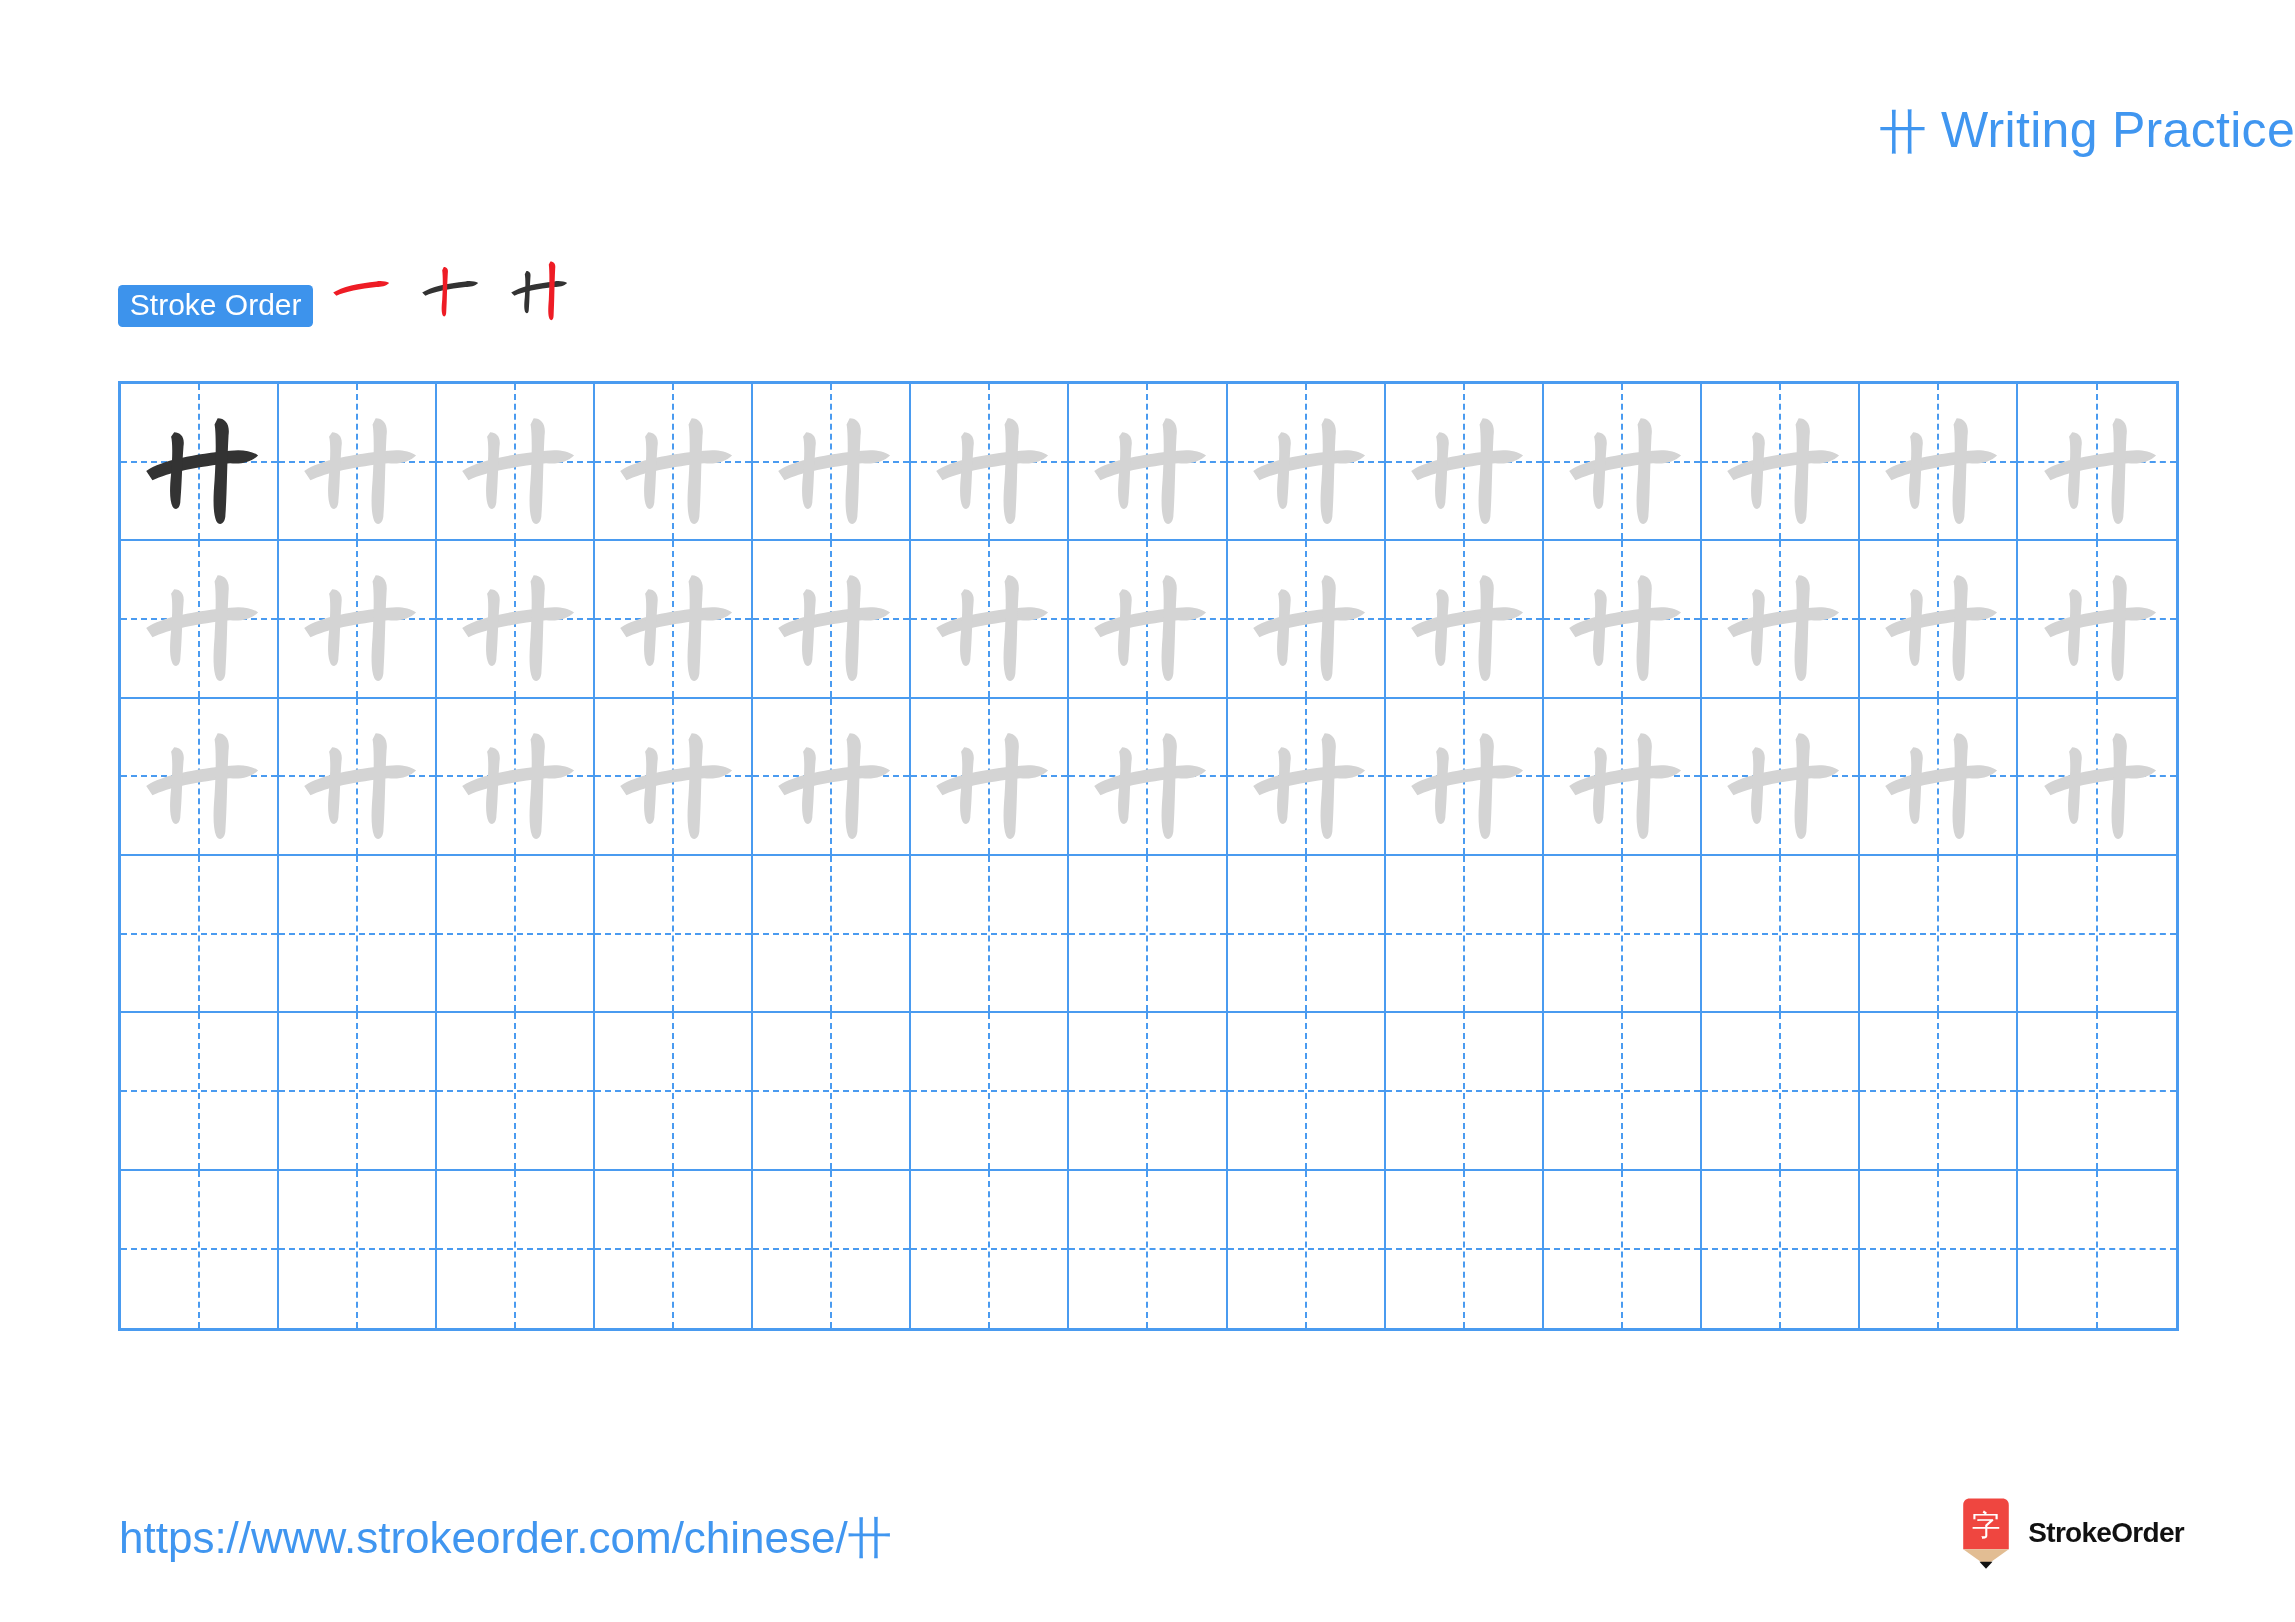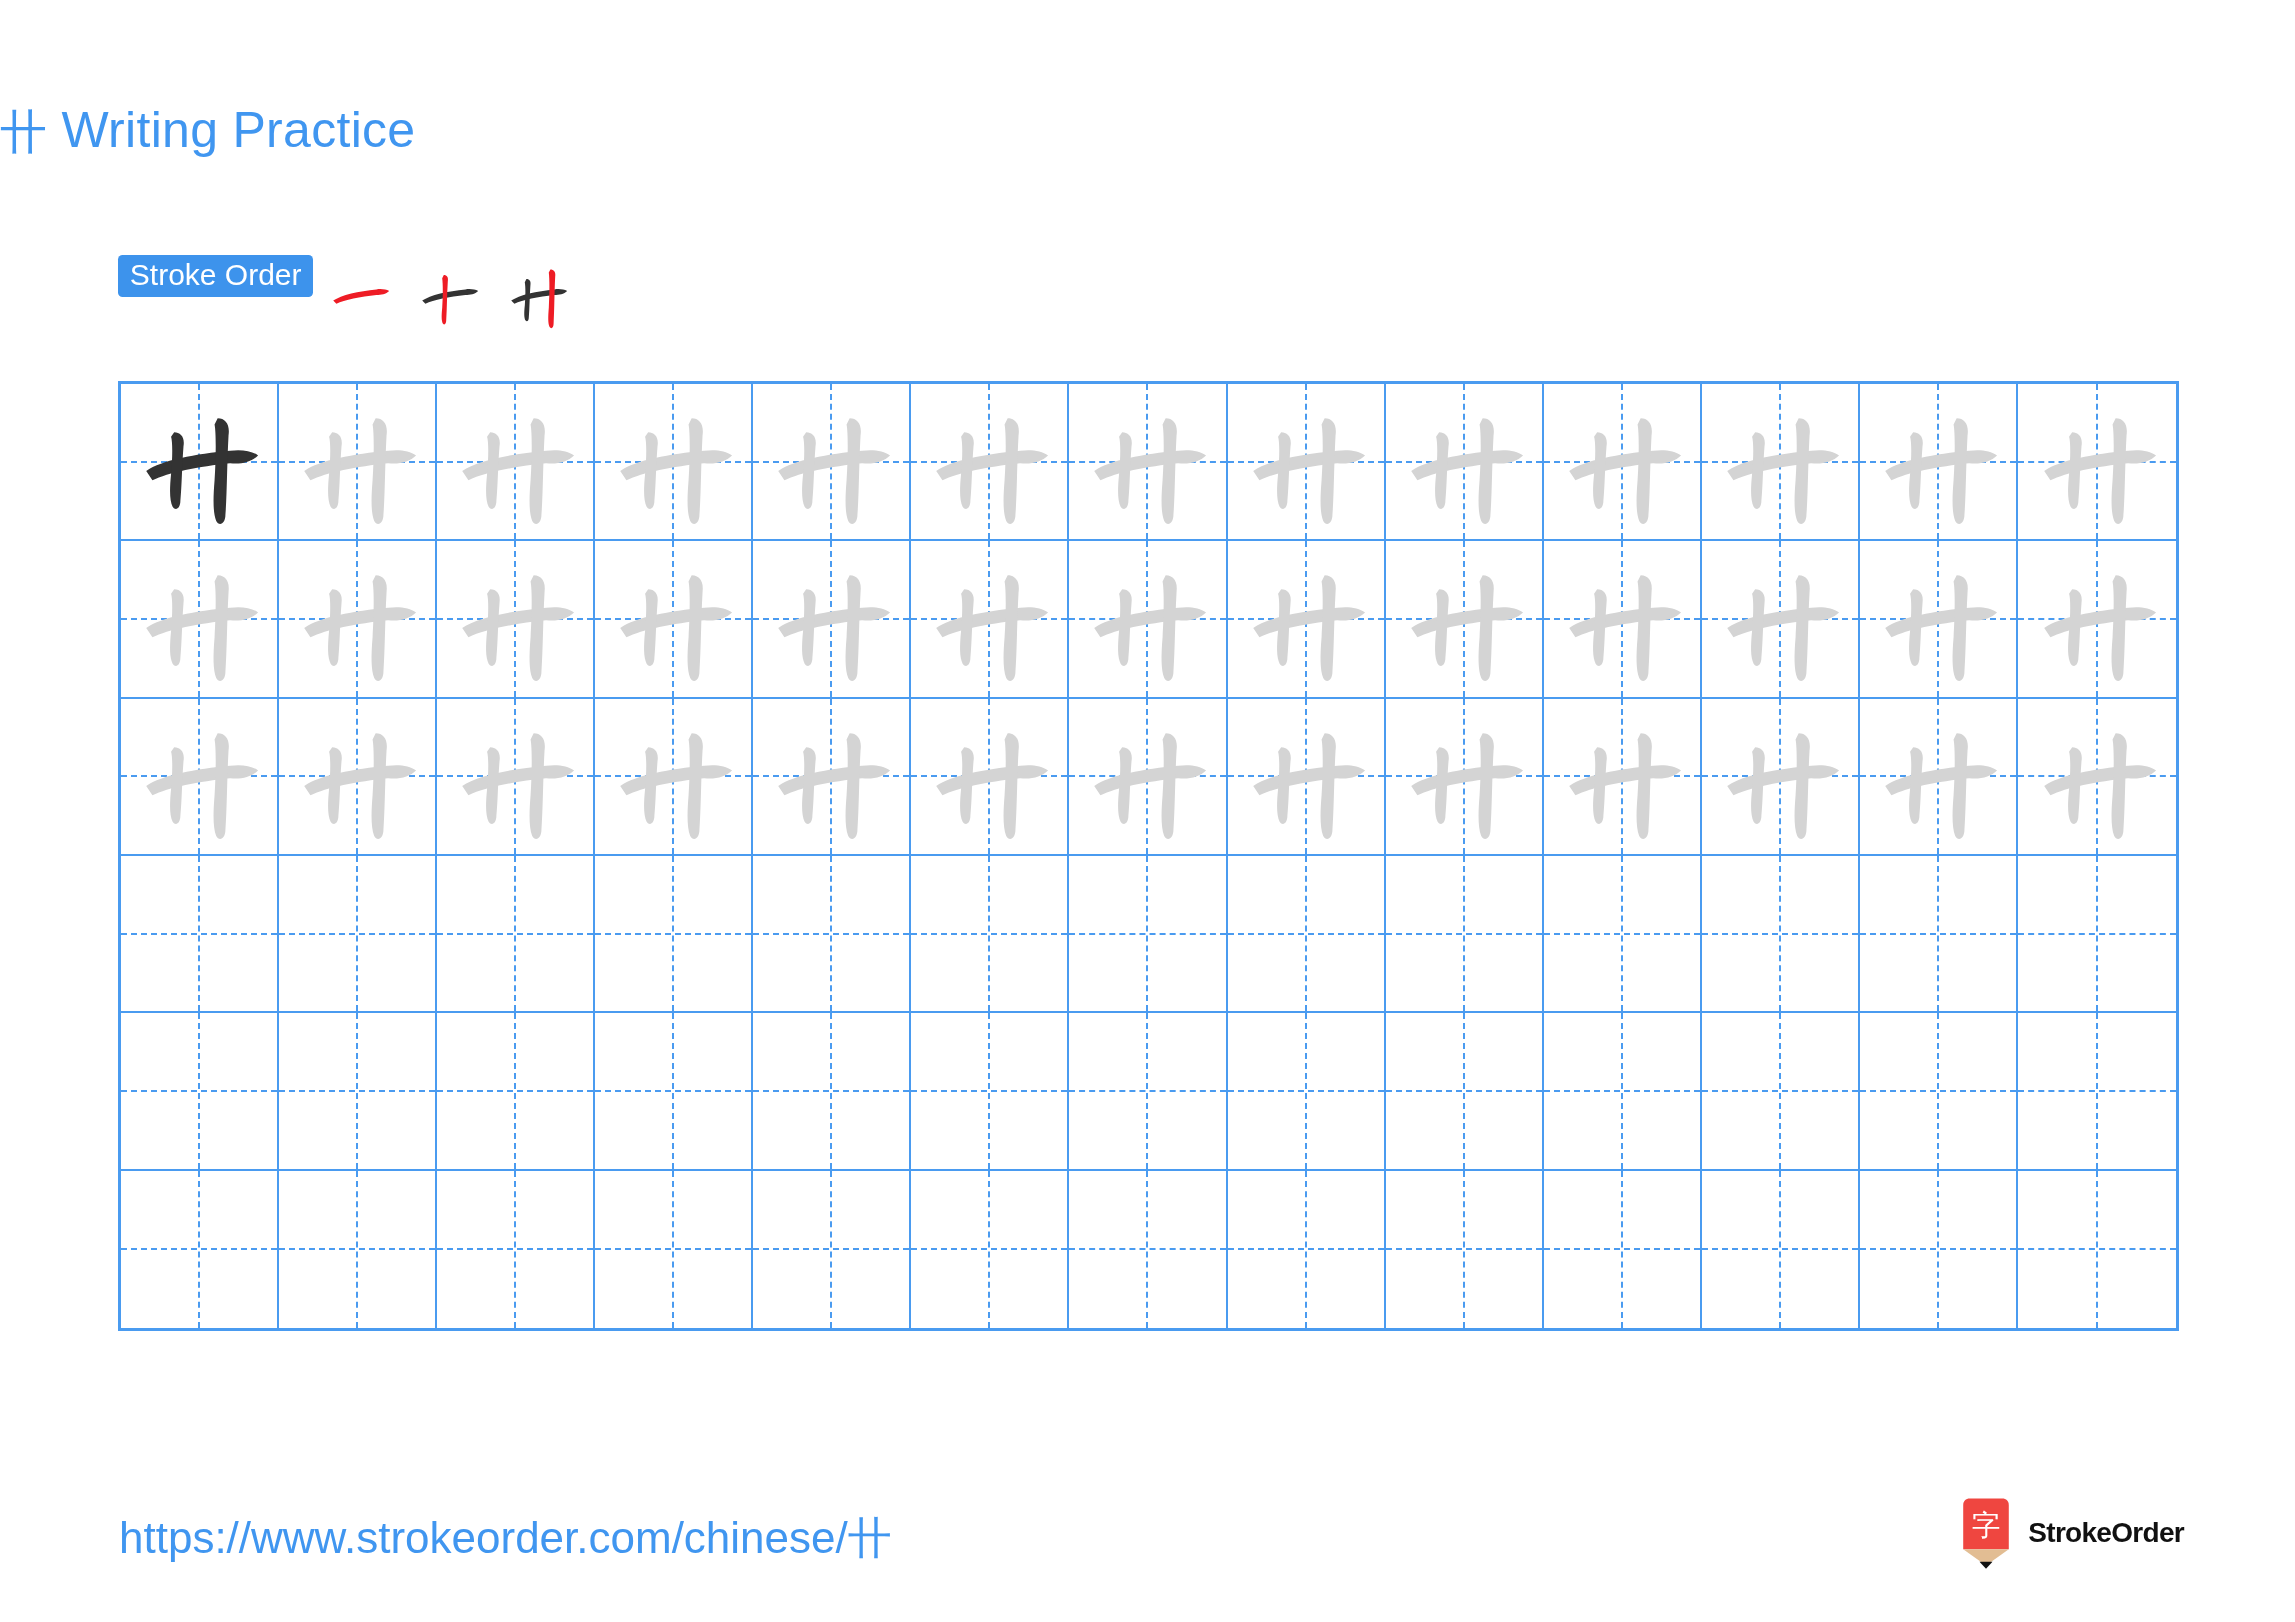--- a/index.html
+++ b/index.html
@@ -5,36 +5,36 @@
   html,body{margin:0;padding:0;}
   body{
     width:2295px;height:1622px;
     background:#ffffff;
     font-family:"Liberation Sans",sans-serif;
     position:relative;overflow:hidden;
   }
   
   #title{
     position:absolute;left:0;top:105px;width:2295px;
-    text-align:left;
+    text-align:right;
     font-size:50px;
     color:#4096f0;
     letter-spacing:0.3px;
     white-space:nowrap;
     line-height:1;
   }
   #title .han{
     font-family:"DejaVu Sans",sans-serif;
     font-size:47px;
     vertical-align:-1.3px;
   }
   
   #stroke-order-row{
     position:absolute;left:118px;top:255px;
-    height:72px;display:flex;align-items:flex-start;gap:9px;
+    height:72px;display:flex;align-items:flex-end;gap:9px;
   }
   #stroke-order-badge{
     background:#3d93ec;color:#ffffff;
     font-size:30px;
     padding:4.6px 11.8px 7.2px 11.8px;
     border-radius:4.6px;
     line-height:1;
     white-space:nowrap;
   }
   .stroke-step{width:80px;height:80px;display:block;}

